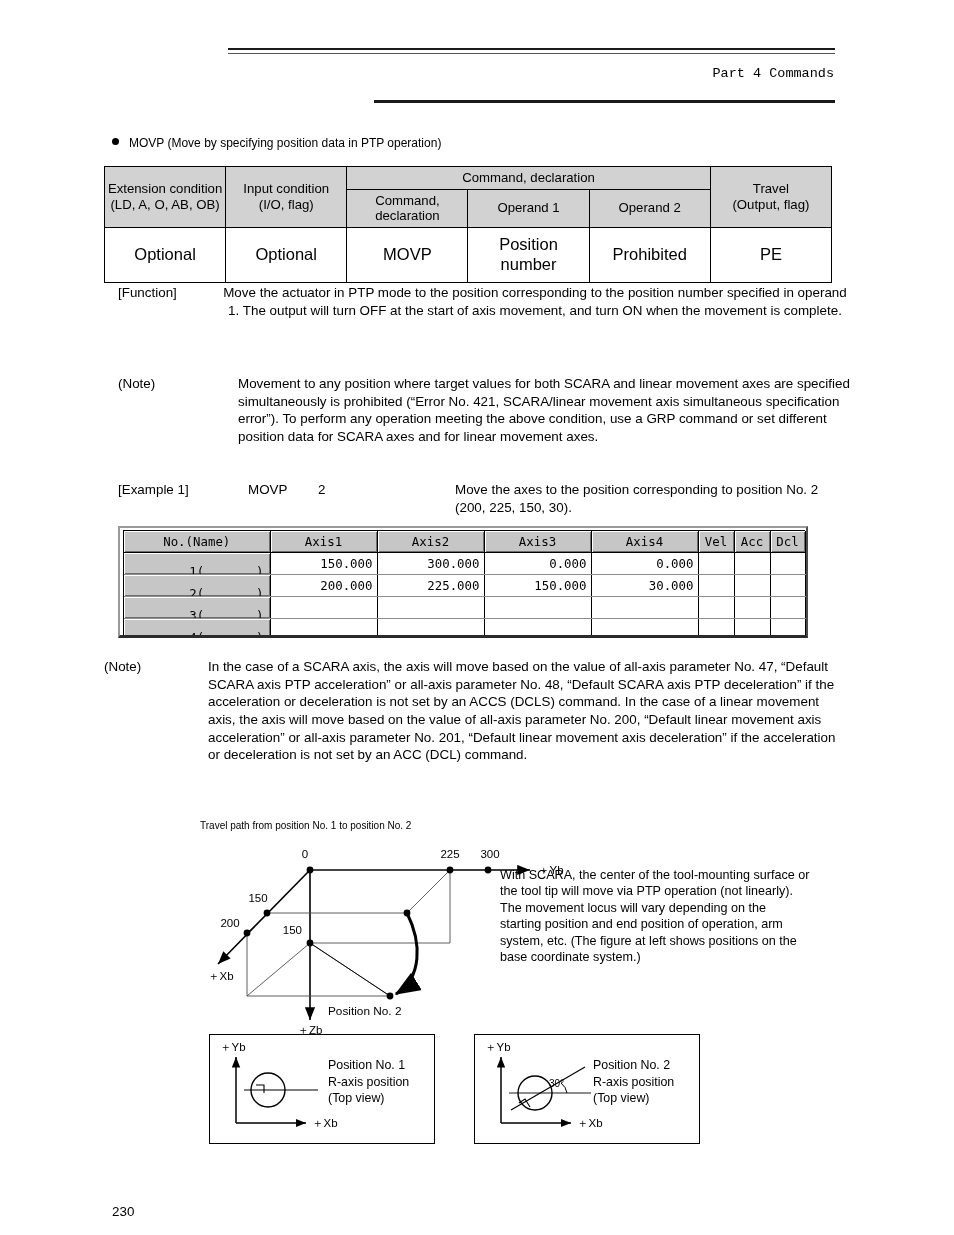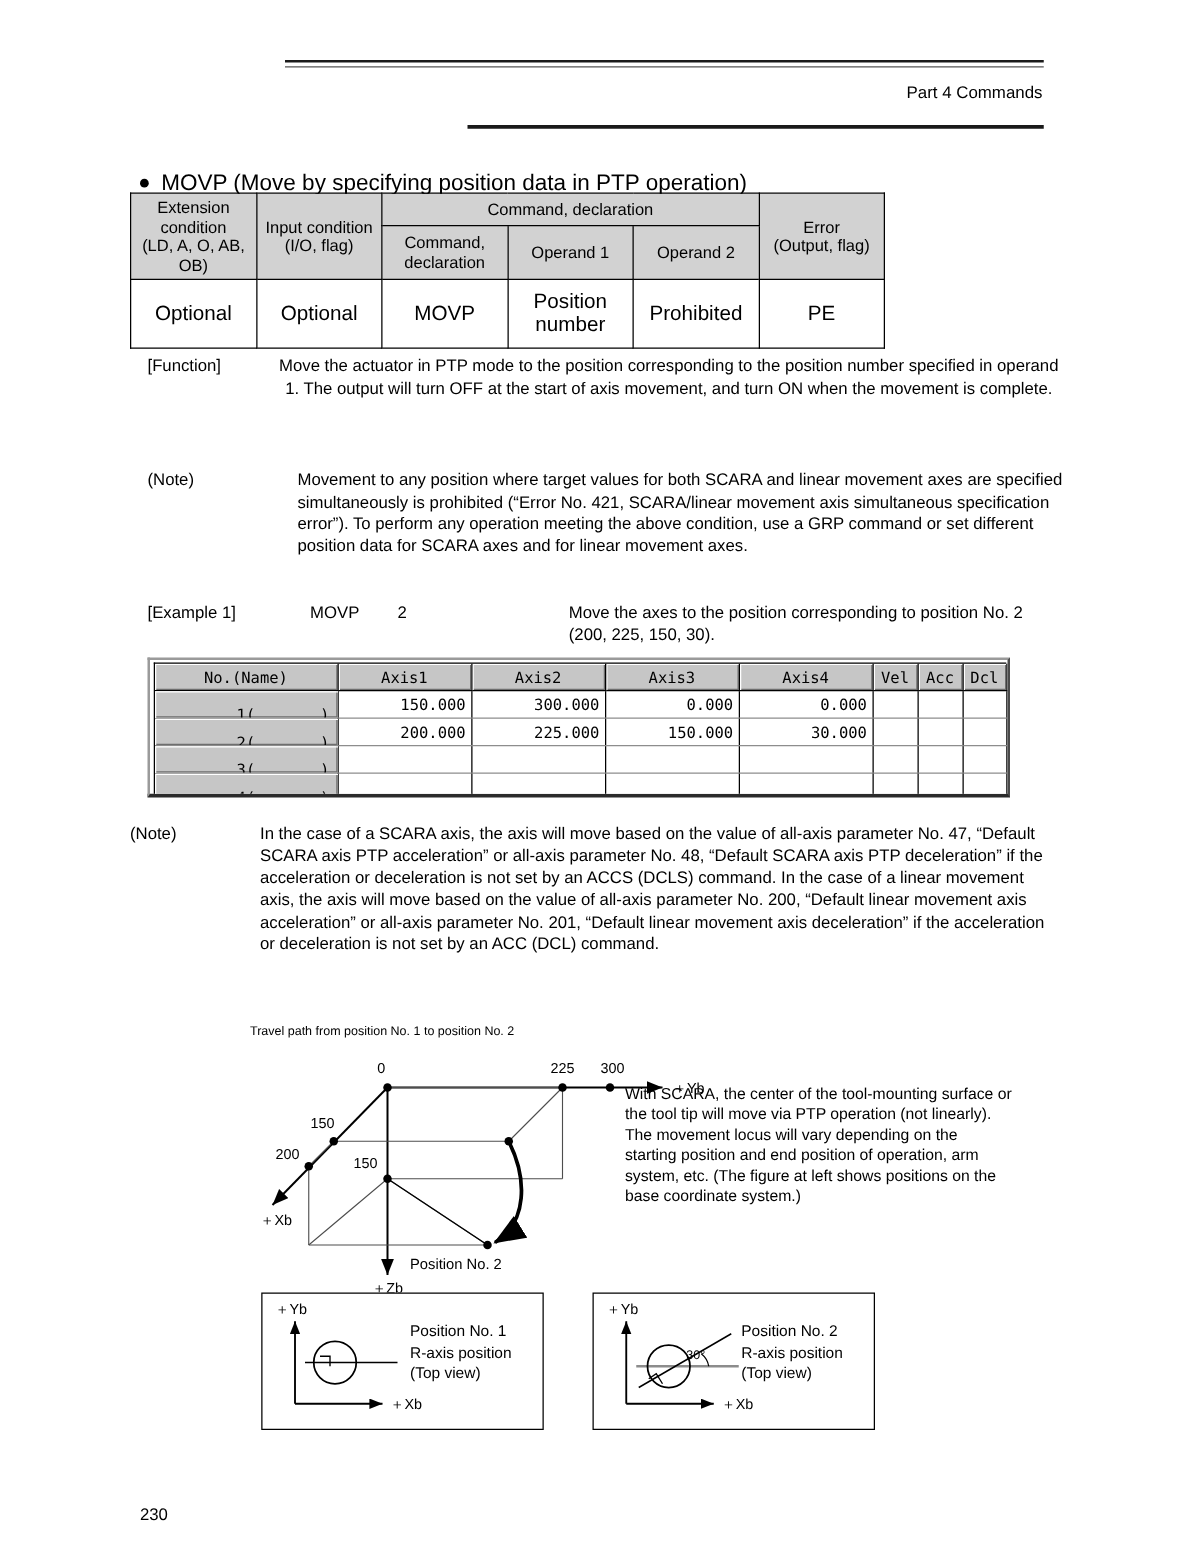--- a/index.html
+++ b/index.html
@@ -65,43 +65,44 @@
     position: absolute;
     left: 374px; top: 100px;
     width: 461px; height: 0;
     border-top: 3px solid #1a1a1a;
   }
   .part-label {
     position: absolute;
     right: 120px; top: 66px;
     font-size: 13.5px;
     white-space: nowrap;
+    font-family: Liberation Mono, monospace;
   }
 
   
   .bullet-line {
     position: absolute;
     left: 112px; top: 136px;
-    font-size: 18px;
+    font-size: 12px;
     white-space: nowrap;
   }
   .bullet-dot {
     display: inline-block;
     width: 7px; height: 7px;
     border-radius: 50%;
     background: #000;
     margin-right: 10px;
     vertical-align: 2px;
   }
 
   
   .cmd-table {
     position: absolute;
-    left: 104px; top: 154px;
-    width: 604px;
+    left: 104px; top: 166px;
+    width: 728px;
     border-collapse: collapse;
     table-layout: fixed;
     padding-left: 20px;
   }
   .cmd-table td, .cmd-table th {
     border: 1px solid #000000;
     text-align: center;
     vertical-align: middle;
     font-weight: normal;
     font-size: 13.2px;
@@ -254,21 +255,21 @@
     <td class="hd" rowspan="2">
       <span>Extension condition</span><br>
       <span>(LD, A, O, AB, OB)</span>
     </td>
     <td class="hd" rowspan="2">
       <span>Input condition</span><br>
       <span>(I/O, flag)</span>
     </td>
     <td class="hd" colspan="3">Command, declaration</td>
     <td class="hd" rowspan="2">
-      <span>Error</span><br>
+      <span>Travel</span><br>
       <span>(Output, flag)</span>
     </td>
   </tr>
   <tr>
     <td class="hd">
       <span>Command,</span><br>
       <span>declaration</span>
     </td>
     <td class="hd">Operand 1</td>
     <td class="hd">Operand 2</td>

